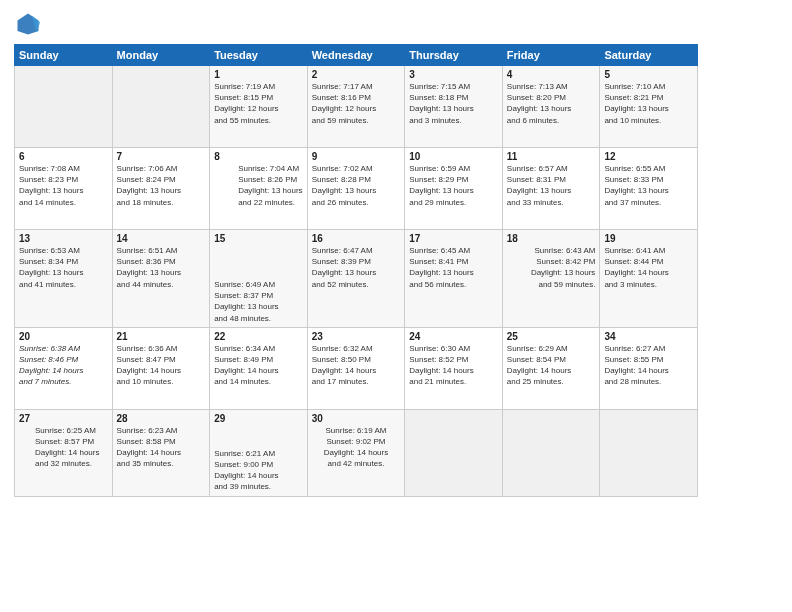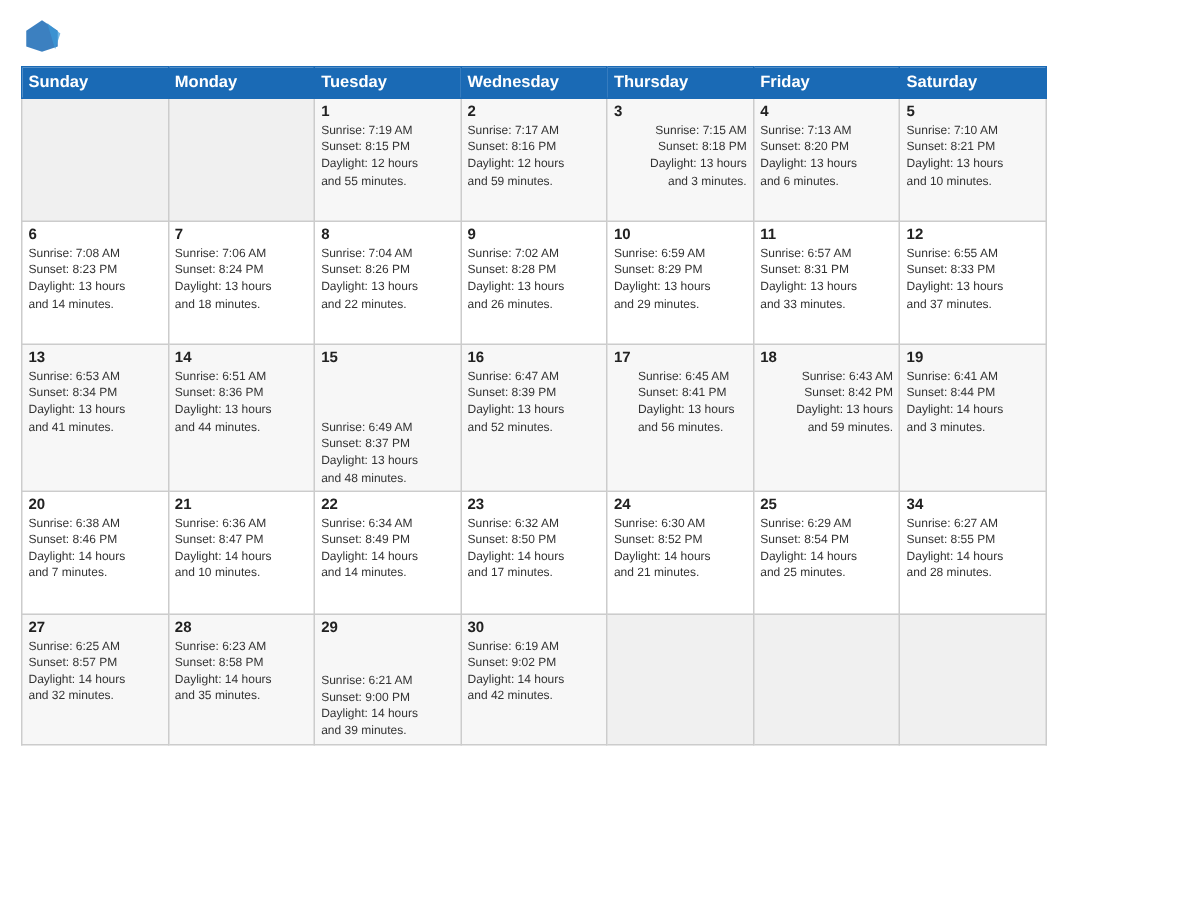--- a/index.html
+++ b/index.html
@@ -147,21 +147,21 @@
           </td>
           <td>
             <span class="day-num">2</span>
             <div class="day-info" style="white-space: pre-line;">Sunrise: 7:17 AM
 Sunset: 8:16 PM
 Daylight: 12 hours
 and 59 minutes.</div>
           </td>
           <td>
             <span class="day-num">3</span>
-            <div class="day-info" style="white-space: pre-line; text-align: right;">Sunrise: 7:15 AM
+            <div class="day-info" style="white-space: pre-line;">Sunrise: 7:15 AM
 Sunset: 8:18 PM
 Daylight: 13 hours
 and 3 minutes.</div>
           </td>
           <td>
             <span class="day-num">4</span>
             <div class="day-info" style="white-space: pre-line;">Sunrise: 7:13 AM
 Sunset: 8:20 PM
 Daylight: 13 hours
 and 6 minutes.</div>
@@ -184,21 +184,21 @@
           </td>
           <td>
             <span class="day-num">7</span>
             <div class="day-info" style="white-space: pre-line;">Sunrise: 7:06 AM
 Sunset: 8:24 PM
 Daylight: 13 hours
 and 18 minutes.</div>
           </td>
           <td>
             <span class="day-num">8</span>
-            <div class="day-info" style="white-space: pre-line;">Sunrise: 7:04 AM
+            <div class="day-info" style="white-space: pre-line; margin-left: 24px;">Sunrise: 7:04 AM
 Sunset: 8:26 PM
 Daylight: 13 hours
 and 22 minutes.</div>
           </td>
           <td>
             <span class="day-num">9</span>
             <div class="day-info" style="white-space: pre-line;">Sunrise: 7:02 AM
 Sunset: 8:28 PM
 Daylight: 13 hours
 and 26 minutes.</div>
@@ -249,21 +249,21 @@
           </td>
           <td>
             <span class="day-num">16</span>
             <div class="day-info" style="white-space: pre-line;">Sunrise: 6:47 AM
 Sunset: 8:39 PM
 Daylight: 13 hours
 and 52 minutes.</div>
           </td>
           <td>
             <span class="day-num">17</span>
-            <div class="day-info" style="white-space: pre-line; margin-left: 16px;">Sunrise: 6:45 AM
+            <div class="day-info" style="white-space: pre-line;">Sunrise: 6:45 AM
 Sunset: 8:41 PM
 Daylight: 13 hours
 and 56 minutes.</div>
           </td>
           <td>
             <span class="day-num">18</span>
             <div class="day-info" style="white-space: pre-line; text-align: right;">Sunrise: 6:43 AM
 Sunset: 8:42 PM
 Daylight: 13 hours
 and 59 minutes.</div>
@@ -272,21 +272,21 @@
             <span class="day-num">19</span>
             <div class="day-info" style="white-space: pre-line;">Sunrise: 6:41 AM
 Sunset: 8:44 PM
 Daylight: 14 hours
 and 3 minutes.</div>
           </td>
         </tr>
         <tr>
           <td>
             <span class="day-num">20</span>
-            <div class="day-info" style="white-space: pre-line;">Sunrise: 6:38 AM
+            <div class="day-info" style="white-space: pre-line; font-style: italic;">Sunrise: 6:38 AM
 Sunset: 8:46 PM
 Daylight: 14 hours
 and 7 minutes.</div>
           </td>
           <td>
             <span class="day-num">21</span>
             <div class="day-info" style="white-space: pre-line;">Sunrise: 6:36 AM
 Sunset: 8:47 PM
 Daylight: 14 hours
 and 10 minutes.</div>
@@ -323,42 +323,42 @@
             <span class="day-num">34</span>
             <div class="day-info" style="white-space: pre-line;">Sunrise: 6:27 AM
 Sunset: 8:55 PM
 Daylight: 14 hours
 and 28 minutes.</div>
           </td>
         </tr>
         <tr>
           <td>
             <span class="day-num">27</span>
-            <div class="day-info" style="white-space: pre-line;">Sunrise: 6:25 AM
+            <div class="day-info" style="white-space: pre-line; margin-left: 16px;">Sunrise: 6:25 AM
 Sunset: 8:57 PM
 Daylight: 14 hours
 and 32 minutes.</div>
           </td>
           <td>
             <span class="day-num">28</span>
             <div class="day-info" style="white-space: pre-line;">Sunrise: 6:23 AM
 Sunset: 8:58 PM
 Daylight: 14 hours
 and 35 minutes.</div>
           </td>
           <td>
             <span class="day-num">29</span>
             <div class="day-info" style="white-space: pre-line; margin-top: 24px;">Sunrise: 6:21 AM
 Sunset: 9:00 PM
 Daylight: 14 hours
 and 39 minutes.</div>
           </td>
           <td>
             <span class="day-num">30</span>
-            <div class="day-info" style="white-space: pre-line;">Sunrise: 6:19 AM
+            <div class="day-info" style="white-space: pre-line; text-align: center;">Sunrise: 6:19 AM
 Sunset: 9:02 PM
 Daylight: 14 hours
 and 42 minutes.</div>
           </td>
           <td class="empty"></td>
           <td class="empty"></td>
           <td class="empty"></td>
         </tr>
       </tbody>
   </table>

